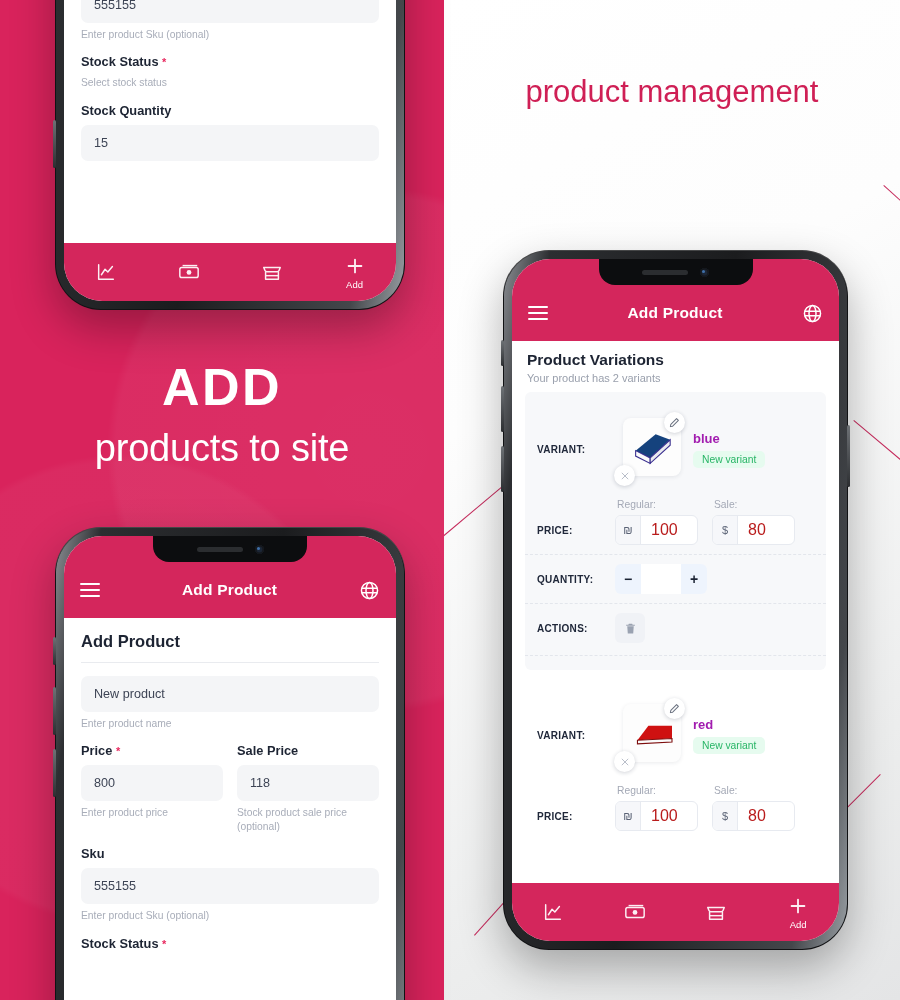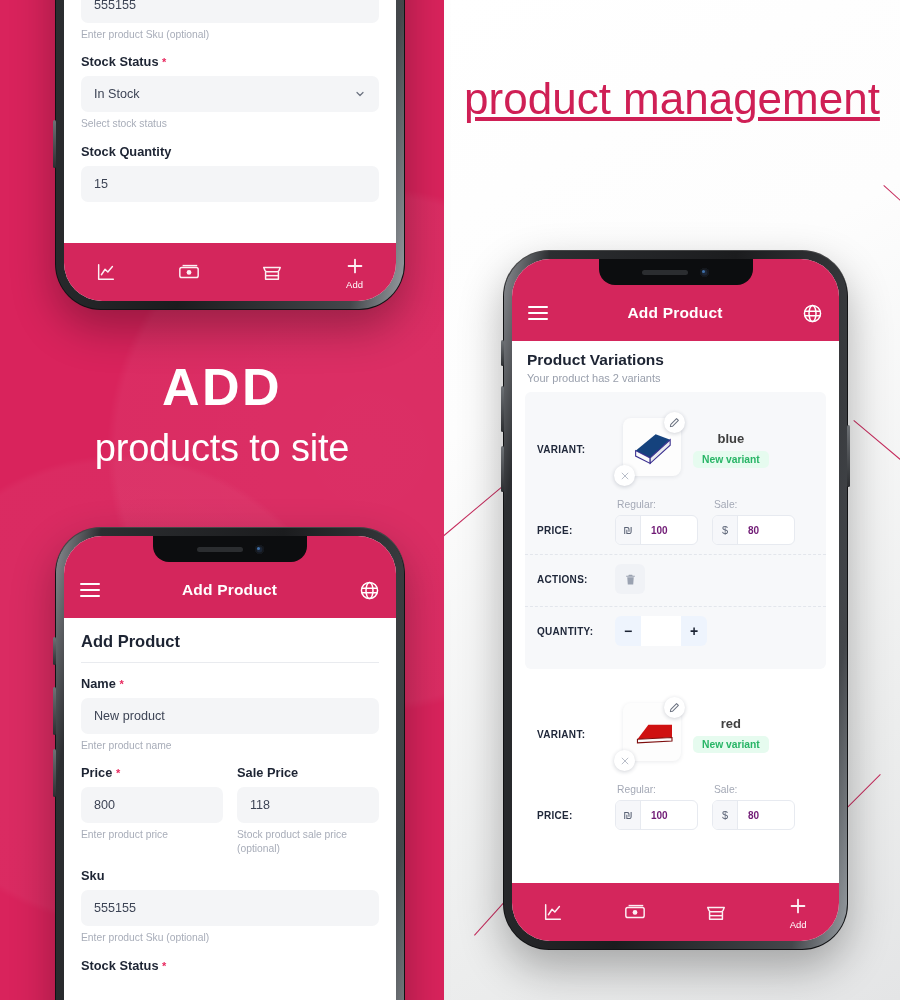--- a/index.html
+++ b/index.html
@@ -48,21 +48,21 @@
     position: absolute; height: 0; border-top: 1.4px solid #c21e52; transform-origin: 0 0;
     opacity: .95;
   }
   .right-caption {
     position: absolute; left: 0; width: 456px; top: 60px; text-align: center;
   }
   .right-caption .big {
     font-size: 50px; font-weight: 700; color: #cf1f55; letter-spacing: 0.5px; line-height: 1;
   }
   .right-caption .sub {
-    font-size: 44px; font-weight: 400; color: #cf1f55; margin-top: 14px; white-space: nowrap; text-decoration: underline;
+    font-size: 31px; font-weight: 400; color: #cf1f55; margin-top: 14px; white-space: nowrap;
   }
 
   
   .phone {
     position: absolute;
     background: #111214;
     border-radius: 46px;
     padding: 9px;
     box-shadow: 0 18px 44px rgba(0,0,0,.30), 0 2px 0 rgba(255,255,255,.22) inset;
   }
@@ -136,31 +136,31 @@
     border-radius: 8px; box-shadow: 0 1px 4px rgba(25,35,60,.09);
     display: flex; align-items: center; justify-content: center;
   }
   .pencil-badge, .x-badge {
     position: absolute; width: 21px; height: 21px; border-radius: 50%; background: #fff;
     box-shadow: 0 1px 4px rgba(25,35,60,.2); display: flex; align-items: center; justify-content: center;
     z-index: 4;
   }
   .pencil-badge { right: 0px; top: -4px; }
   .x-badge { left: -1px; bottom: -4px; }
-  .vname { font-size: 13px; font-weight: 700; color: #404040; text-align: center; }
+  .vname { font-size: 13px; font-weight: 700; color: #a21caf; }
   .badge-new {
     display: inline-block; margin-top: 5px; background: #e6fbef; color: #28b566;
-    font-size: 10.3px; font-weight: 700; padding: 3px 9px; border-radius: 5px;
+    font-size: 10.3px; font-weight: 400; padding: 3px 9px; border-radius: 5px;
   }
   .pricecol { position: relative; }
   .cap { font-size: 10.3px; color: #a4a9b6; position: absolute; top: -16px; left: 2px; }
   .pbox { display: flex; border: 1px solid #e7eaf0; border-radius: 6px; overflow: hidden; background: #fff; height: 30px; }
   .pcur { width: 25px; display: flex; align-items: center; justify-content: center;
           background: #f6f7fa; font-size: 11px; color: #5a6275; border-right: 1px solid #e7eaf0; }
-  .pval { display: flex; align-items: center; padding: 0 10px; font-size: 10px; color: #701a75; min-width: 56px; font-weight: bold;}
+  .pval { display: flex; align-items: center; padding: 0 10px; font-size: 16px; color: #b91c1c; min-width: 56px;}
   .skubox { border: 1px solid #e7eaf0; border-radius: 6px; background: #fff; height: 32px;
             display: flex; align-items: center; padding: 0 12px; font-size: 12px; color: #2b3244; width: 122px; }
   .qty { display: flex; height: 30px; border-radius: 6px; overflow: hidden; }
   .qbtn { width: 26px; background: #eef4fd; display: flex; align-items: center; justify-content: center;
           font-size: 14px; color: #1b2333; font-weight: 700; }
   .qin { width: 40px; background: #fff; }
   .trash-btn { width: 30px; height: 30px; background: #f0f2f6; border-radius: 6px;
                display: flex; align-items: center; justify-content: center; }
 </style>
 </head>
@@ -198,26 +198,20 @@
             <span>555155</span>
           </div>
           <div class="hint">Enter product Sku (optional)</div>
         </div>
         <div class="spacer"></div>
         <div>
           <div class="field-label">
             <span>Stock Status</span>
             <span class="req">*</span>
           </div>
-          <div class="input">
-            <span>In Stock</span>
-            <svg class="chev" viewBox="0 0 24 24" fill="none" stroke="#6b7280" stroke-width="2.4" stroke-linecap="round" stroke-linejoin="round">
-                <polyline points="6 9 12 15 18 9"></polyline>
-              </svg>
-          </div>
           <div class="hint">Select stock status</div>
         </div>
         <div class="spacer"></div>
         <div>
           <div class="field-label">Stock Quantity</div>
           <div class="input">
             <span>15</span>
           </div>
         </div>
       </div>
@@ -272,24 +266,20 @@
             <circle cx="12" cy="12" r="9.2"></circle>
             <ellipse cx="12" cy="12" rx="4" ry="9.2"></ellipse>
             <path d="M3 9.4h18M3 14.6h18"></path>
           </svg>
       </div>
 
       <div class="form">
         <div class="form-title">Add Product</div>
 
         <div>
-          <div class="field-label">
-            <span>Name</span>
-            <span class="req">*</span>
-          </div>
           <div class="input">
             <span>New product</span>
           </div>
           <div class="hint">Enter product name</div>
         </div>
 
         <div class="spacer"></div>
 
         <div class="row2">
           <div>
@@ -402,35 +392,35 @@
           <div class="pricecol">
             <div class="cap">Sale:</div>
             <div class="pbox">
               <div class="pcur">$</div>
               <div class="pval">80</div>
             </div>
           </div>
         </div>
 
 
+        <div class="vrow">
+          <div class="vlabel">QUANTITY:</div>
+          <div class="qty">
+            <div class="qbtn">−</div>
+            <div class="qin"></div>
+            <div class="qbtn">+</div>
+          </div>
+        </div>
+
         <div class="vrow" style="border-bottom:1px dashed #e3e6ec; padding-bottom:12px;">
           <div class="vlabel">ACTIONS:</div>
           <div class="trash-btn">
             <svg width="13" height="13" viewBox="0 0 24 24" fill="#9aa2b1">
                 <path d="M9 3h6l1 2h4v2H4V5h4l1-2zM6 8h12l-1 13H7L6 8z"></path>
               </svg>
-          </div>
-        </div>
-
-        <div class="vrow">
-          <div class="vlabel">QUANTITY:</div>
-          <div class="qty">
-            <div class="qbtn">−</div>
-            <div class="qin"></div>
-            <div class="qbtn">+</div>
           </div>
         </div>
       </div>
 
       <div class="varcard" style="background:#fff; margin-top:16px;">
         <div class="vrow" style="border-bottom:none; padding-top:6px; padding-bottom:12px;">
           <div class="vlabel">VARIANT:</div>
           <div class="thumbwrap">
             <div class="thumb">
               <svg width="44" height="40" viewBox="0 0 48 44">

